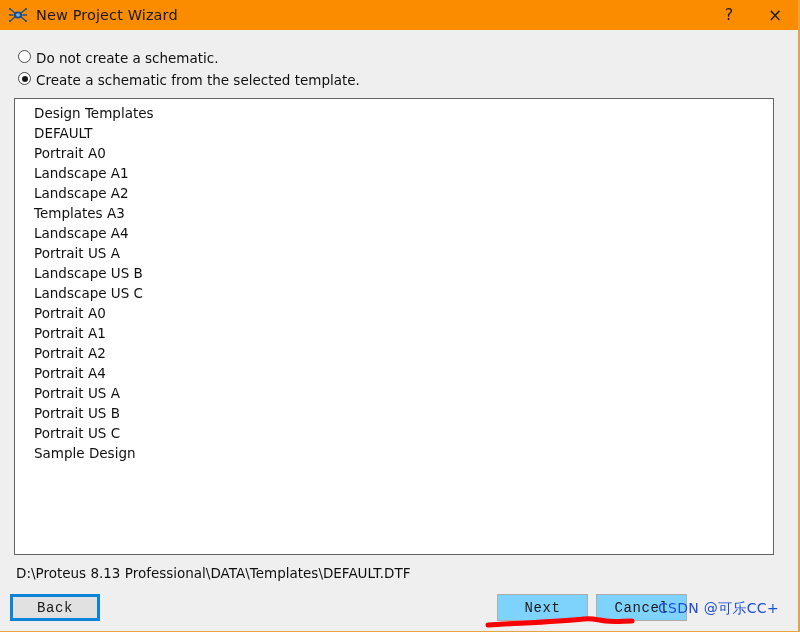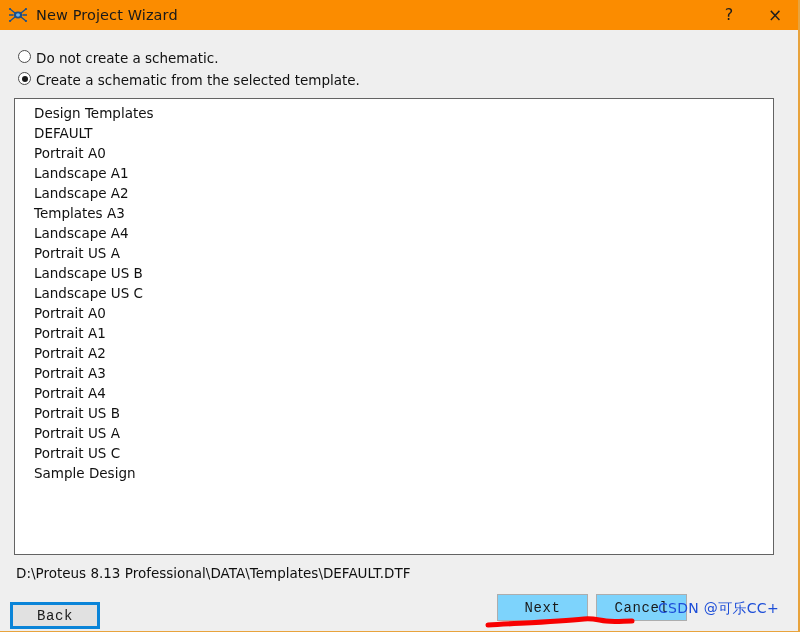--- a/index.html
+++ b/index.html
@@ -156,21 +156,20 @@
     cursor: default;
     letter-spacing: 0.6px;
   }
   #btn-back {
     left: 10px;
     top: 594px;
     width: 90px;
     height: 27px;
     border: 3px solid #0a84d8;
     background: #e1e1e1;
-    margin-top: 8px;
   }
   #btn-next {
     left: 497px;
     top: 594px;
     width: 91px;
     height: 27px;
   }
   #btn-cancel {
     left: 596px;
     top: 594px;
@@ -252,24 +251,23 @@
     <div class="list-item">Landscape A1</div>
     <div class="list-item">Landscape A2</div>
     <div class="list-item">Templates A3</div>
     <div class="list-item">Landscape A4</div>
     <div class="list-item">Portrait US A</div>
     <div class="list-item">Landscape US B</div>
     <div class="list-item">Landscape US C</div>
     <div class="list-item">Portrait A0</div>
     <div class="list-item">Portrait A1</div>
     <div class="list-item">Portrait A2</div>
-    <div class="list-item">Portrait A3</div>
     <div class="list-item">Portrait A4</div>
+    <div class="list-item">Portrait US A</div>
     <div class="list-item">Portrait US B</div>
-    <div class="list-item">Portrait US A</div>
     <div class="list-item">Portrait US C</div>
     <div class="list-item">Sample Design</div>
   </div>
 
   <div id="pathtext">D:\Proteus 8.13 Professional\DATA\Templates\DEFAULT.DTF</div>
 
   <div class="btn" id="btn-back">Back</div>
   <div class="btn" id="btn-next">Next</div>
   <div class="btn" id="btn-cancel">Cancel</div>
 

